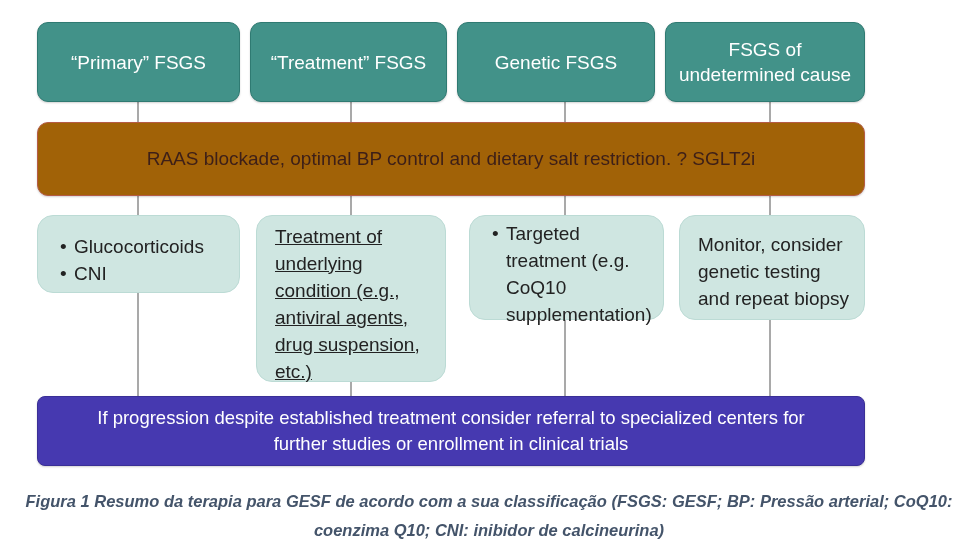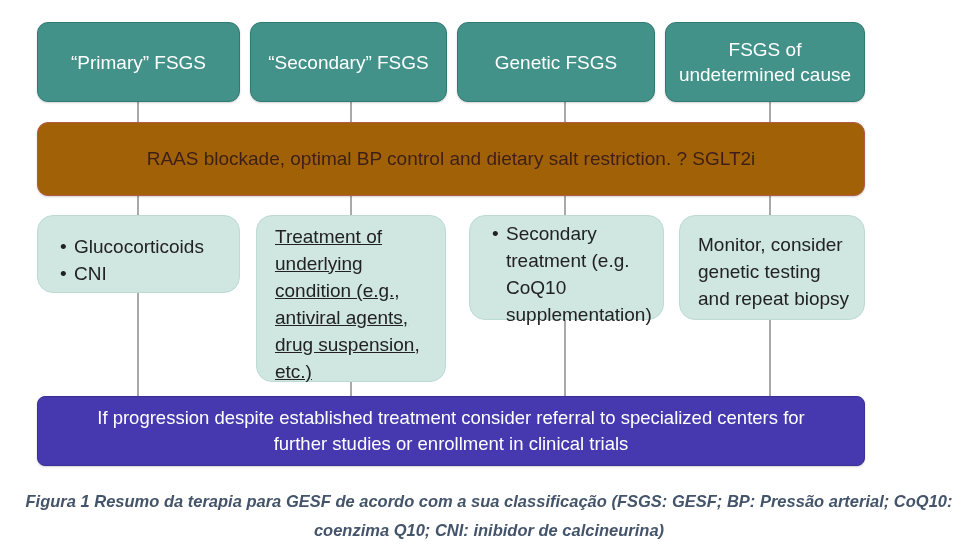--- a/index.html
+++ b/index.html
@@ -161,21 +161,21 @@
 
   <div class="connector" style="left:137px; top:215px; height:183px;"></div>
   <div class="connector" style="left:350px; top:380px; height:18px;"></div>
   <div class="connector" style="left:564px; top:215px; height:183px;"></div>
   <div class="connector" style="left:769px; top:215px; height:183px;"></div>
 
   <div class="box cat-box" style="left:37px; width:203px;">
     <div class="box-text">“Primary” FSGS</div>
   </div>
   <div class="box cat-box" style="left:250px; width:197px;">
-    <div class="box-text">“Secondary” FSGS</div>
+    <div class="box-text">“Treatment” FSGS</div>
   </div>
   <div class="box cat-box" style="left:457px; width:198px;">
     <div class="box-text">Genetic FSGS</div>
   </div>
   <div class="box cat-box" style="left:665px; width:200px;">
     <div class="box-text">FSGS of
 undetermined cause</div>
   </div>
 
   <div class="box" id="raas-bar">
@@ -191,21 +191,21 @@
     </div>
   </div>
 
   <div class="box treat-box" style="left:256px; width:190px; height:167px;">
     <div class="box-text plain-text" style="padding-top:10px;text-decoration:underline;">Treatment of underlying condition (e.g., antiviral agents, drug suspension, etc.)</div>
   </div>
 
   <div class="box treat-box" style="left:469px; width:195px; height:105px;">
     <div class="box-text" style="padding-top:12px;">
       <ul>
-        <li>Secondary treatment (e.g. CoQ10 supplementation)</li>
+        <li>Targeted treatment (e.g. CoQ10 supplementation)</li>
       </ul>
     </div>
   </div>
 
   <div class="box treat-box" style="left:679px; width:186px; height:105px;">
     <div class="box-text plain-text" style="padding-top:8px;">Monitor, consider genetic testing and repeat biopsy</div>
   </div>
 
   <div class="box" id="progression-bar">
     <div class="box-text">If progression despite established treatment consider referral to specialized centers for further studies or enrollment in clinical trials</div>

